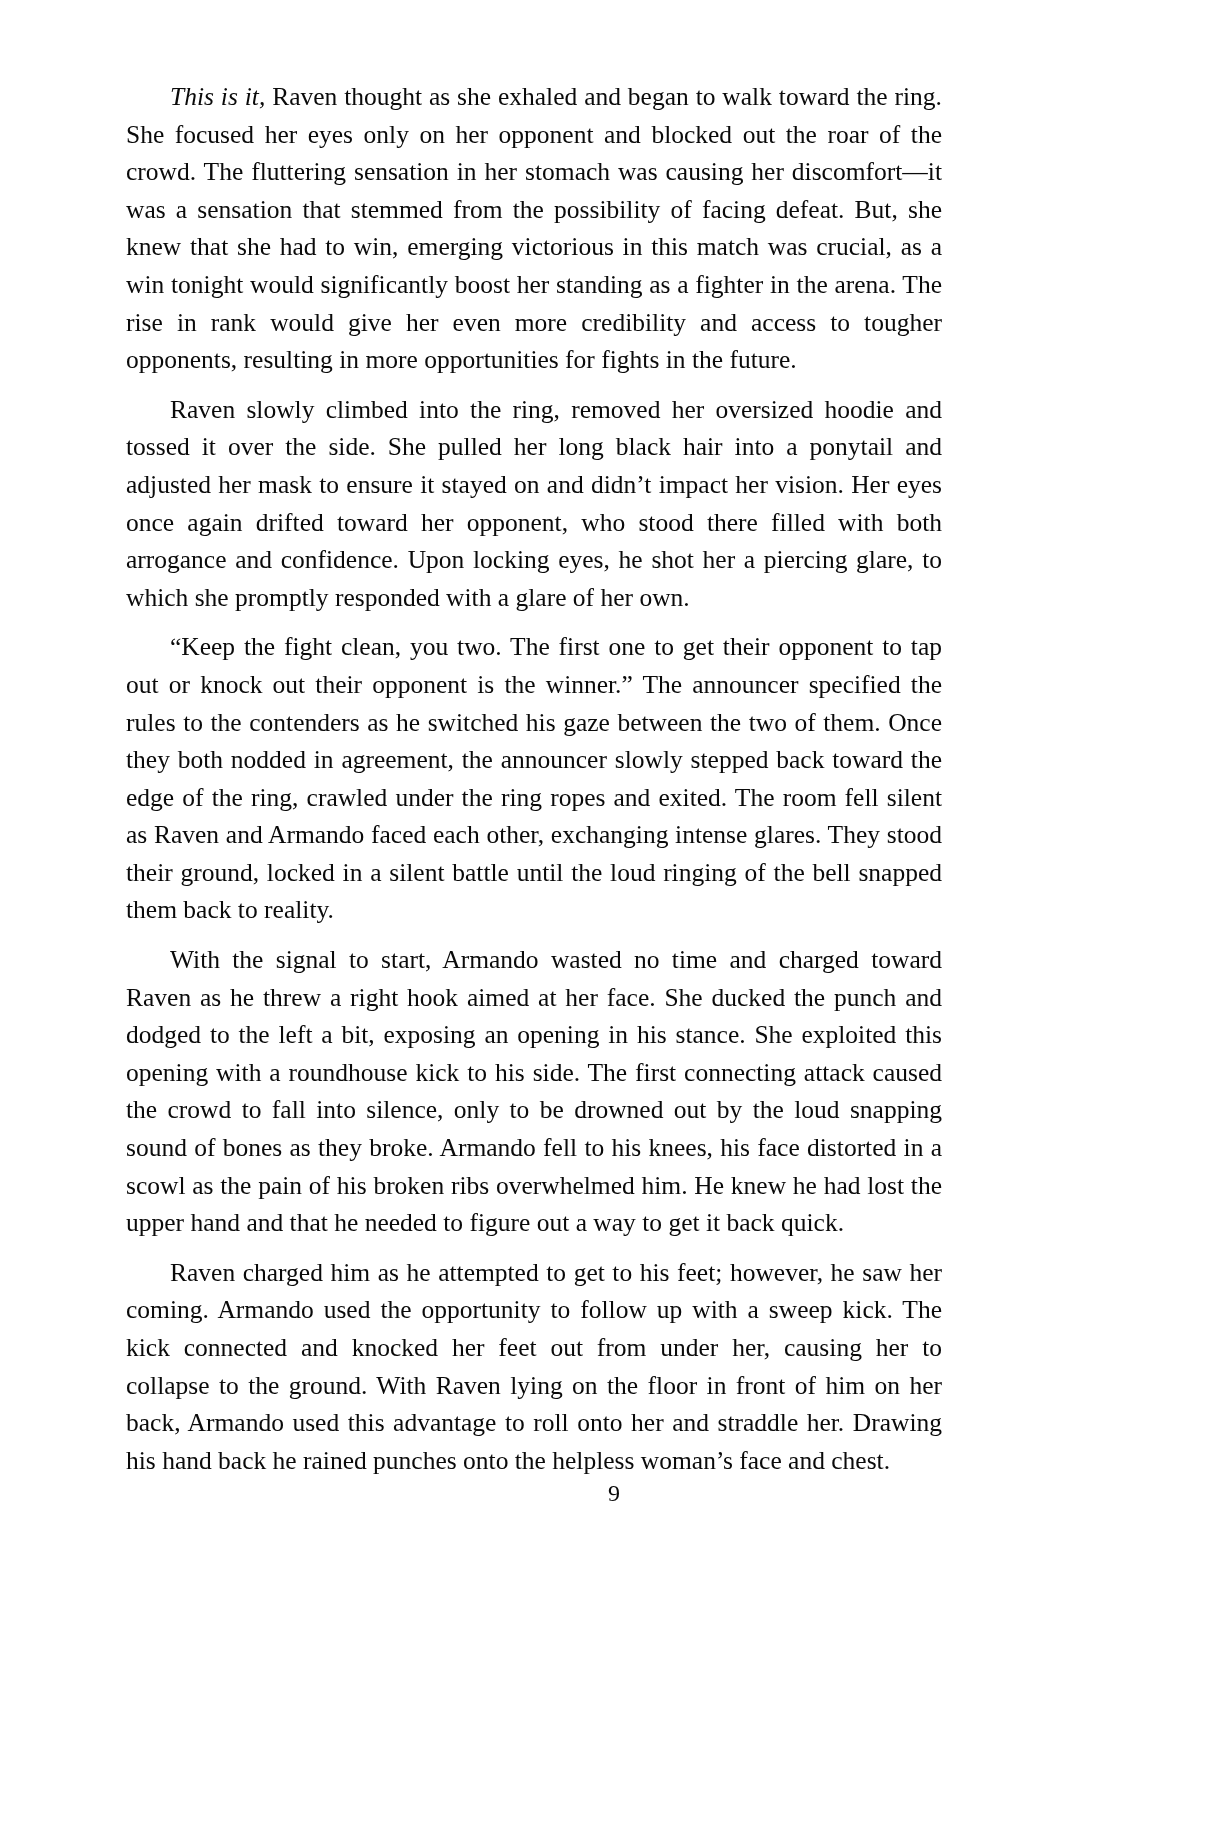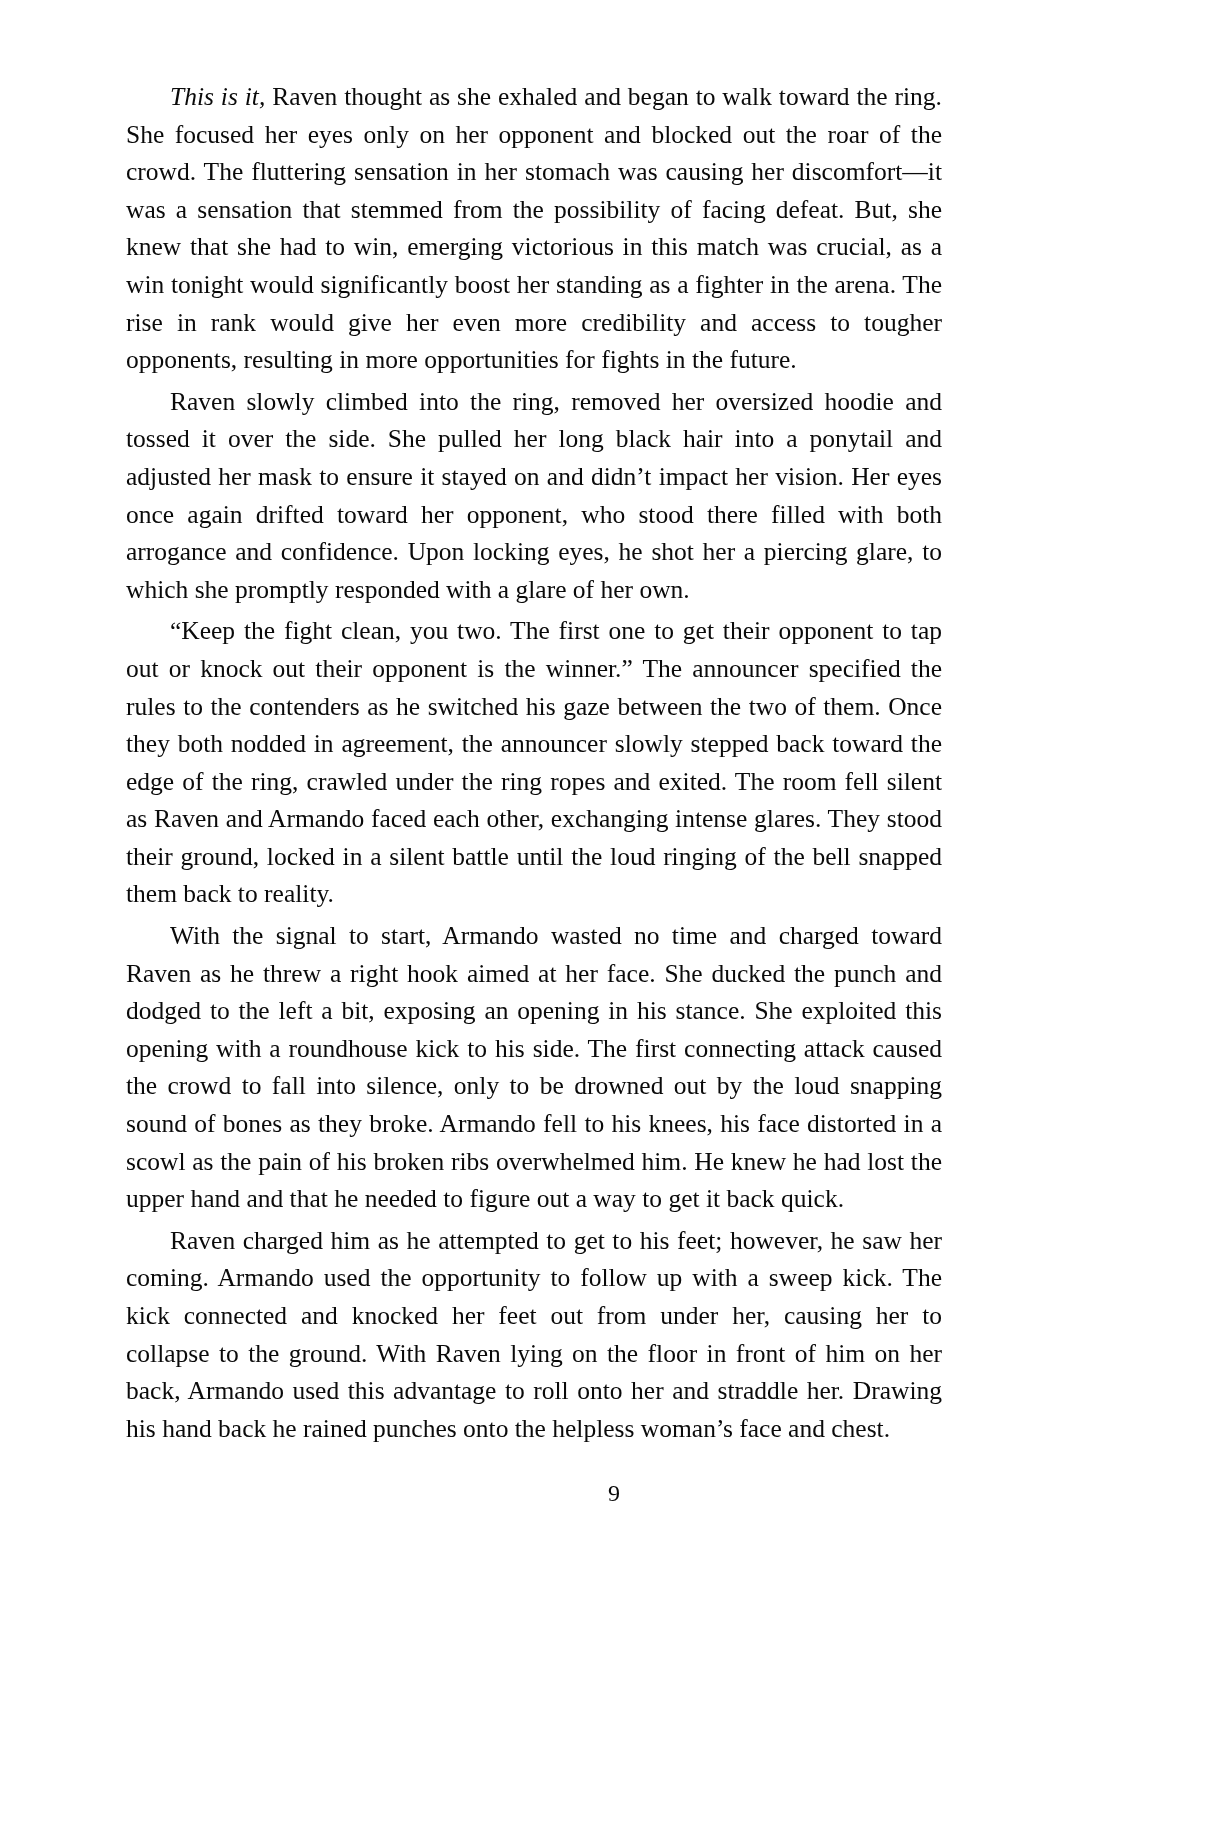--- a/index.html
+++ b/index.html
@@ -34,21 +34,21 @@
     font-size: 25.5px;
     line-height: 37.6px;
     color: #0a0a0a;
     text-indent: 44px;
     hyphens: none;
     -webkit-hyphens: none;
     word-spacing: 0px;
   }
 
   .para + .para {
-    margin-top: 4px;
+    margin-top: 12px;
   }
 
   .para em {
     font-style: italic;
   }
 
   .folio {
     position: absolute;
     left: 0;
     right: 0;

